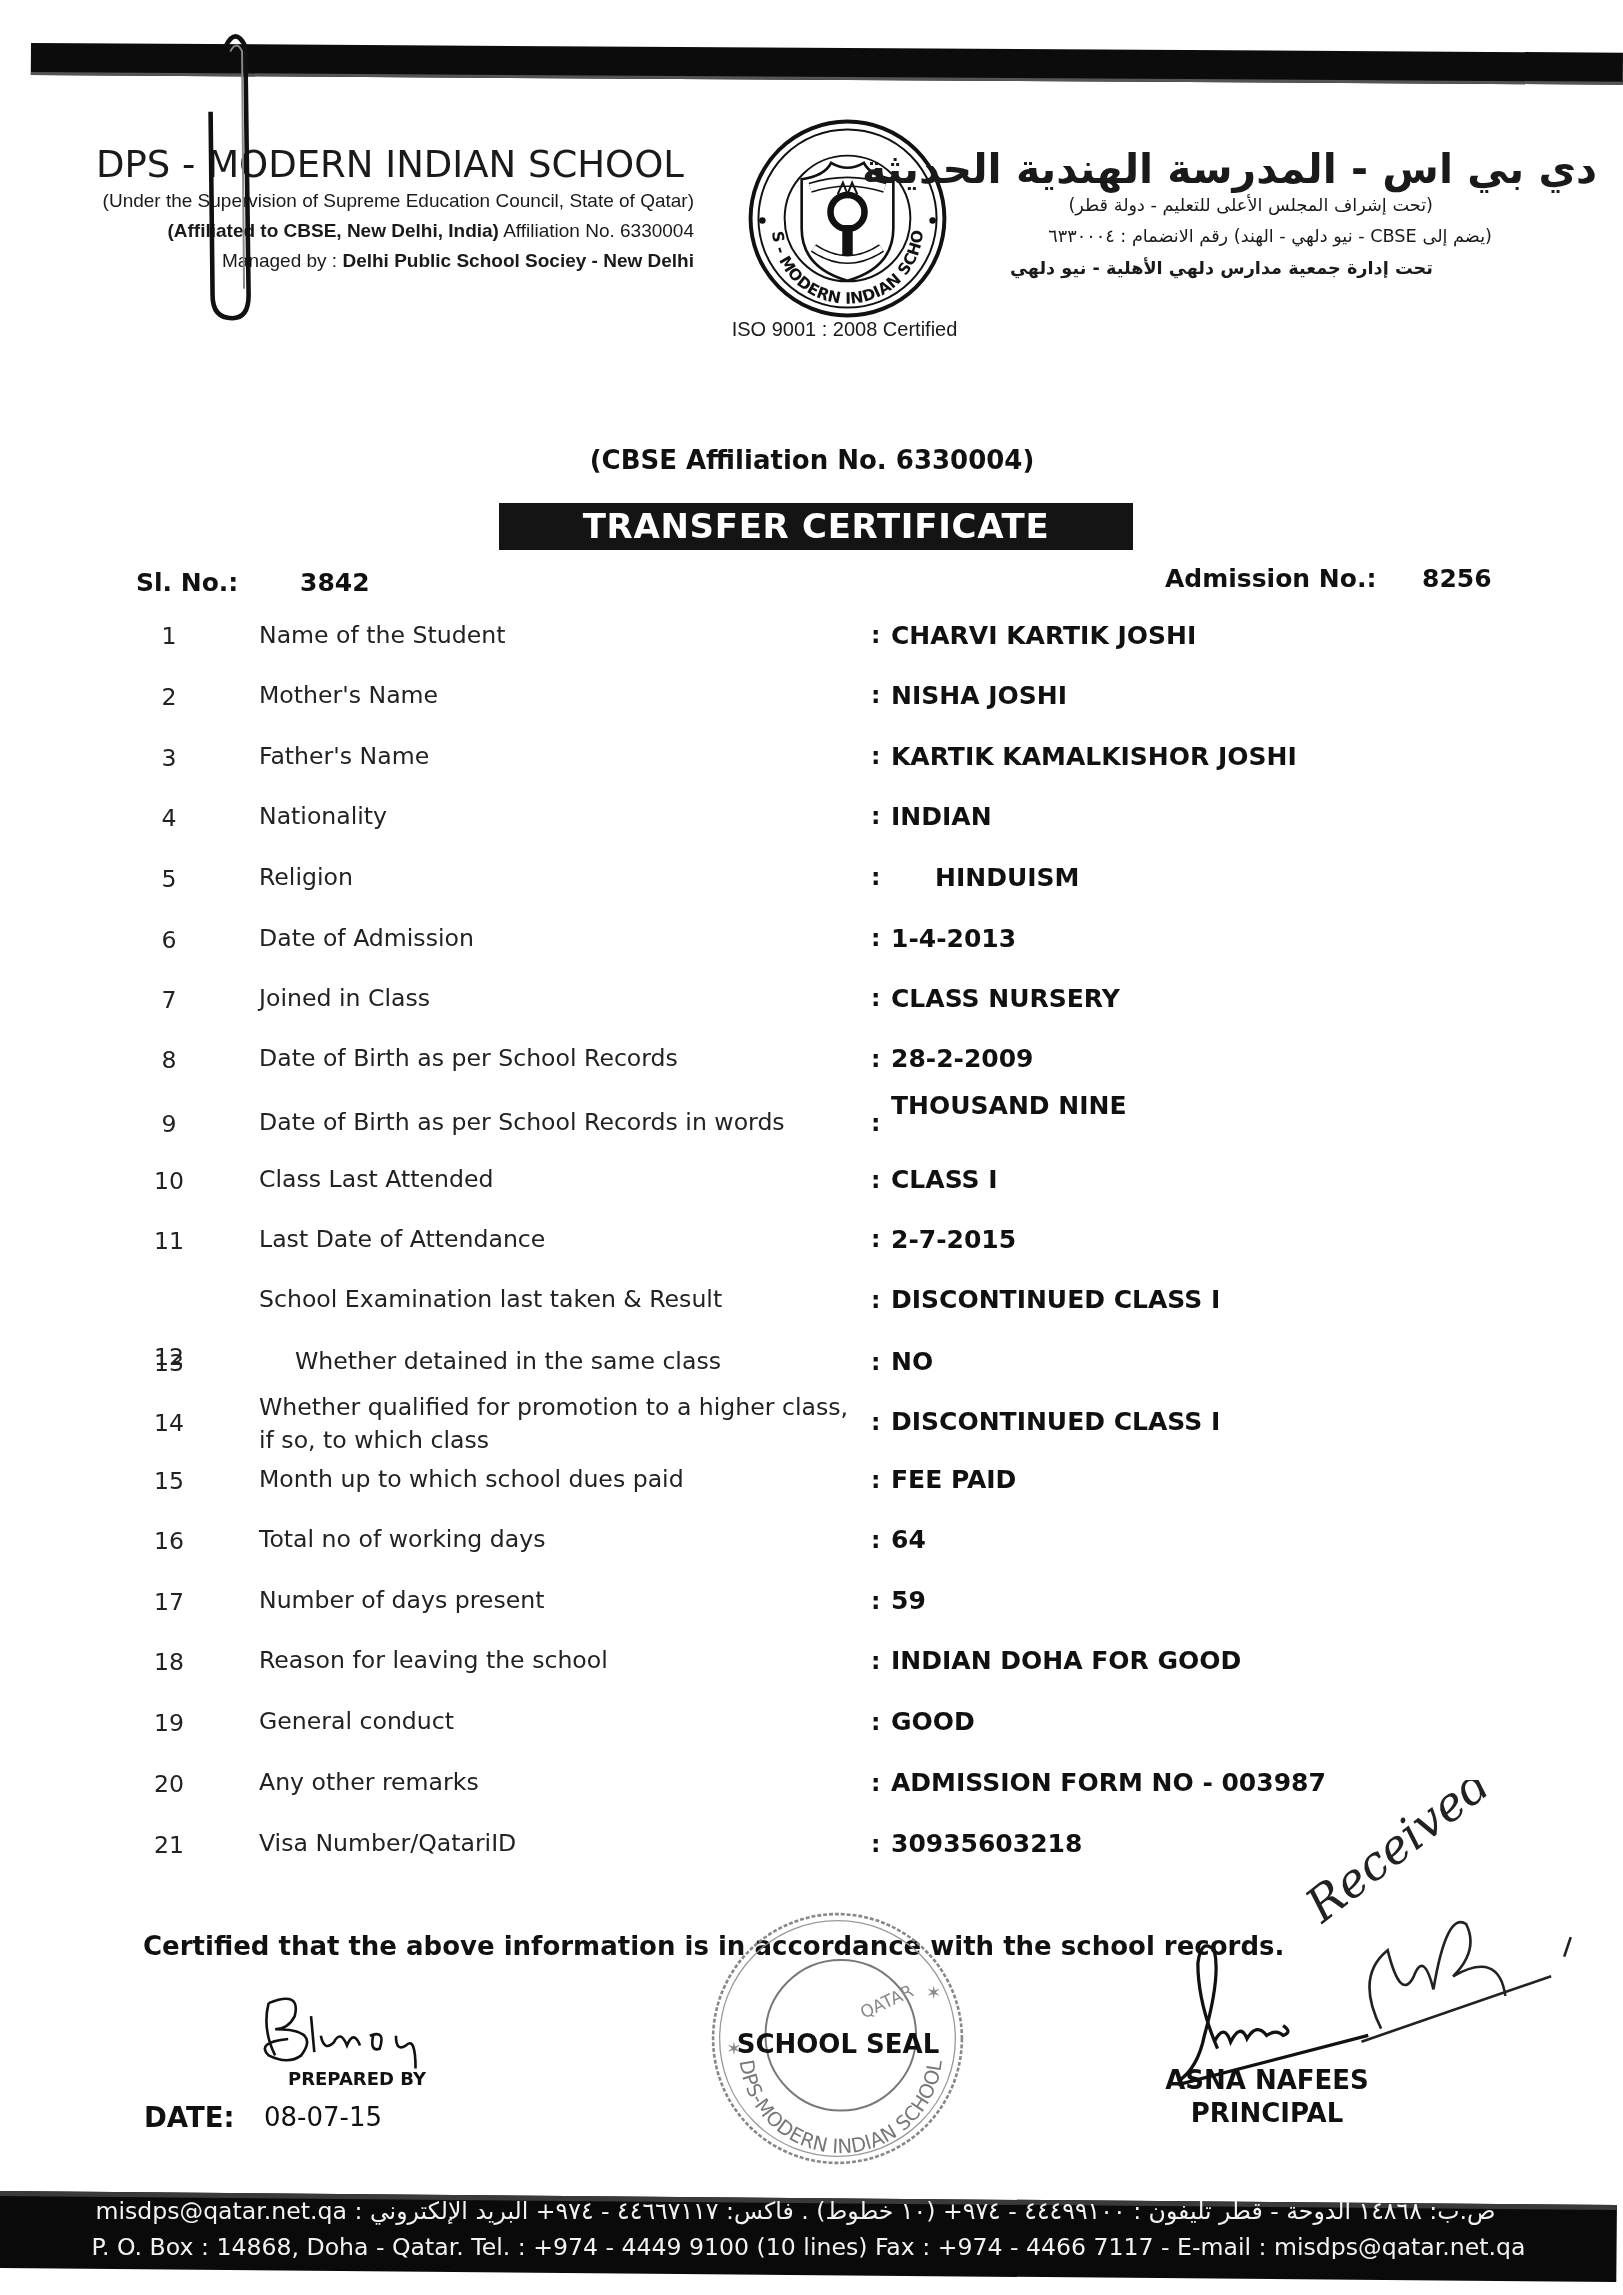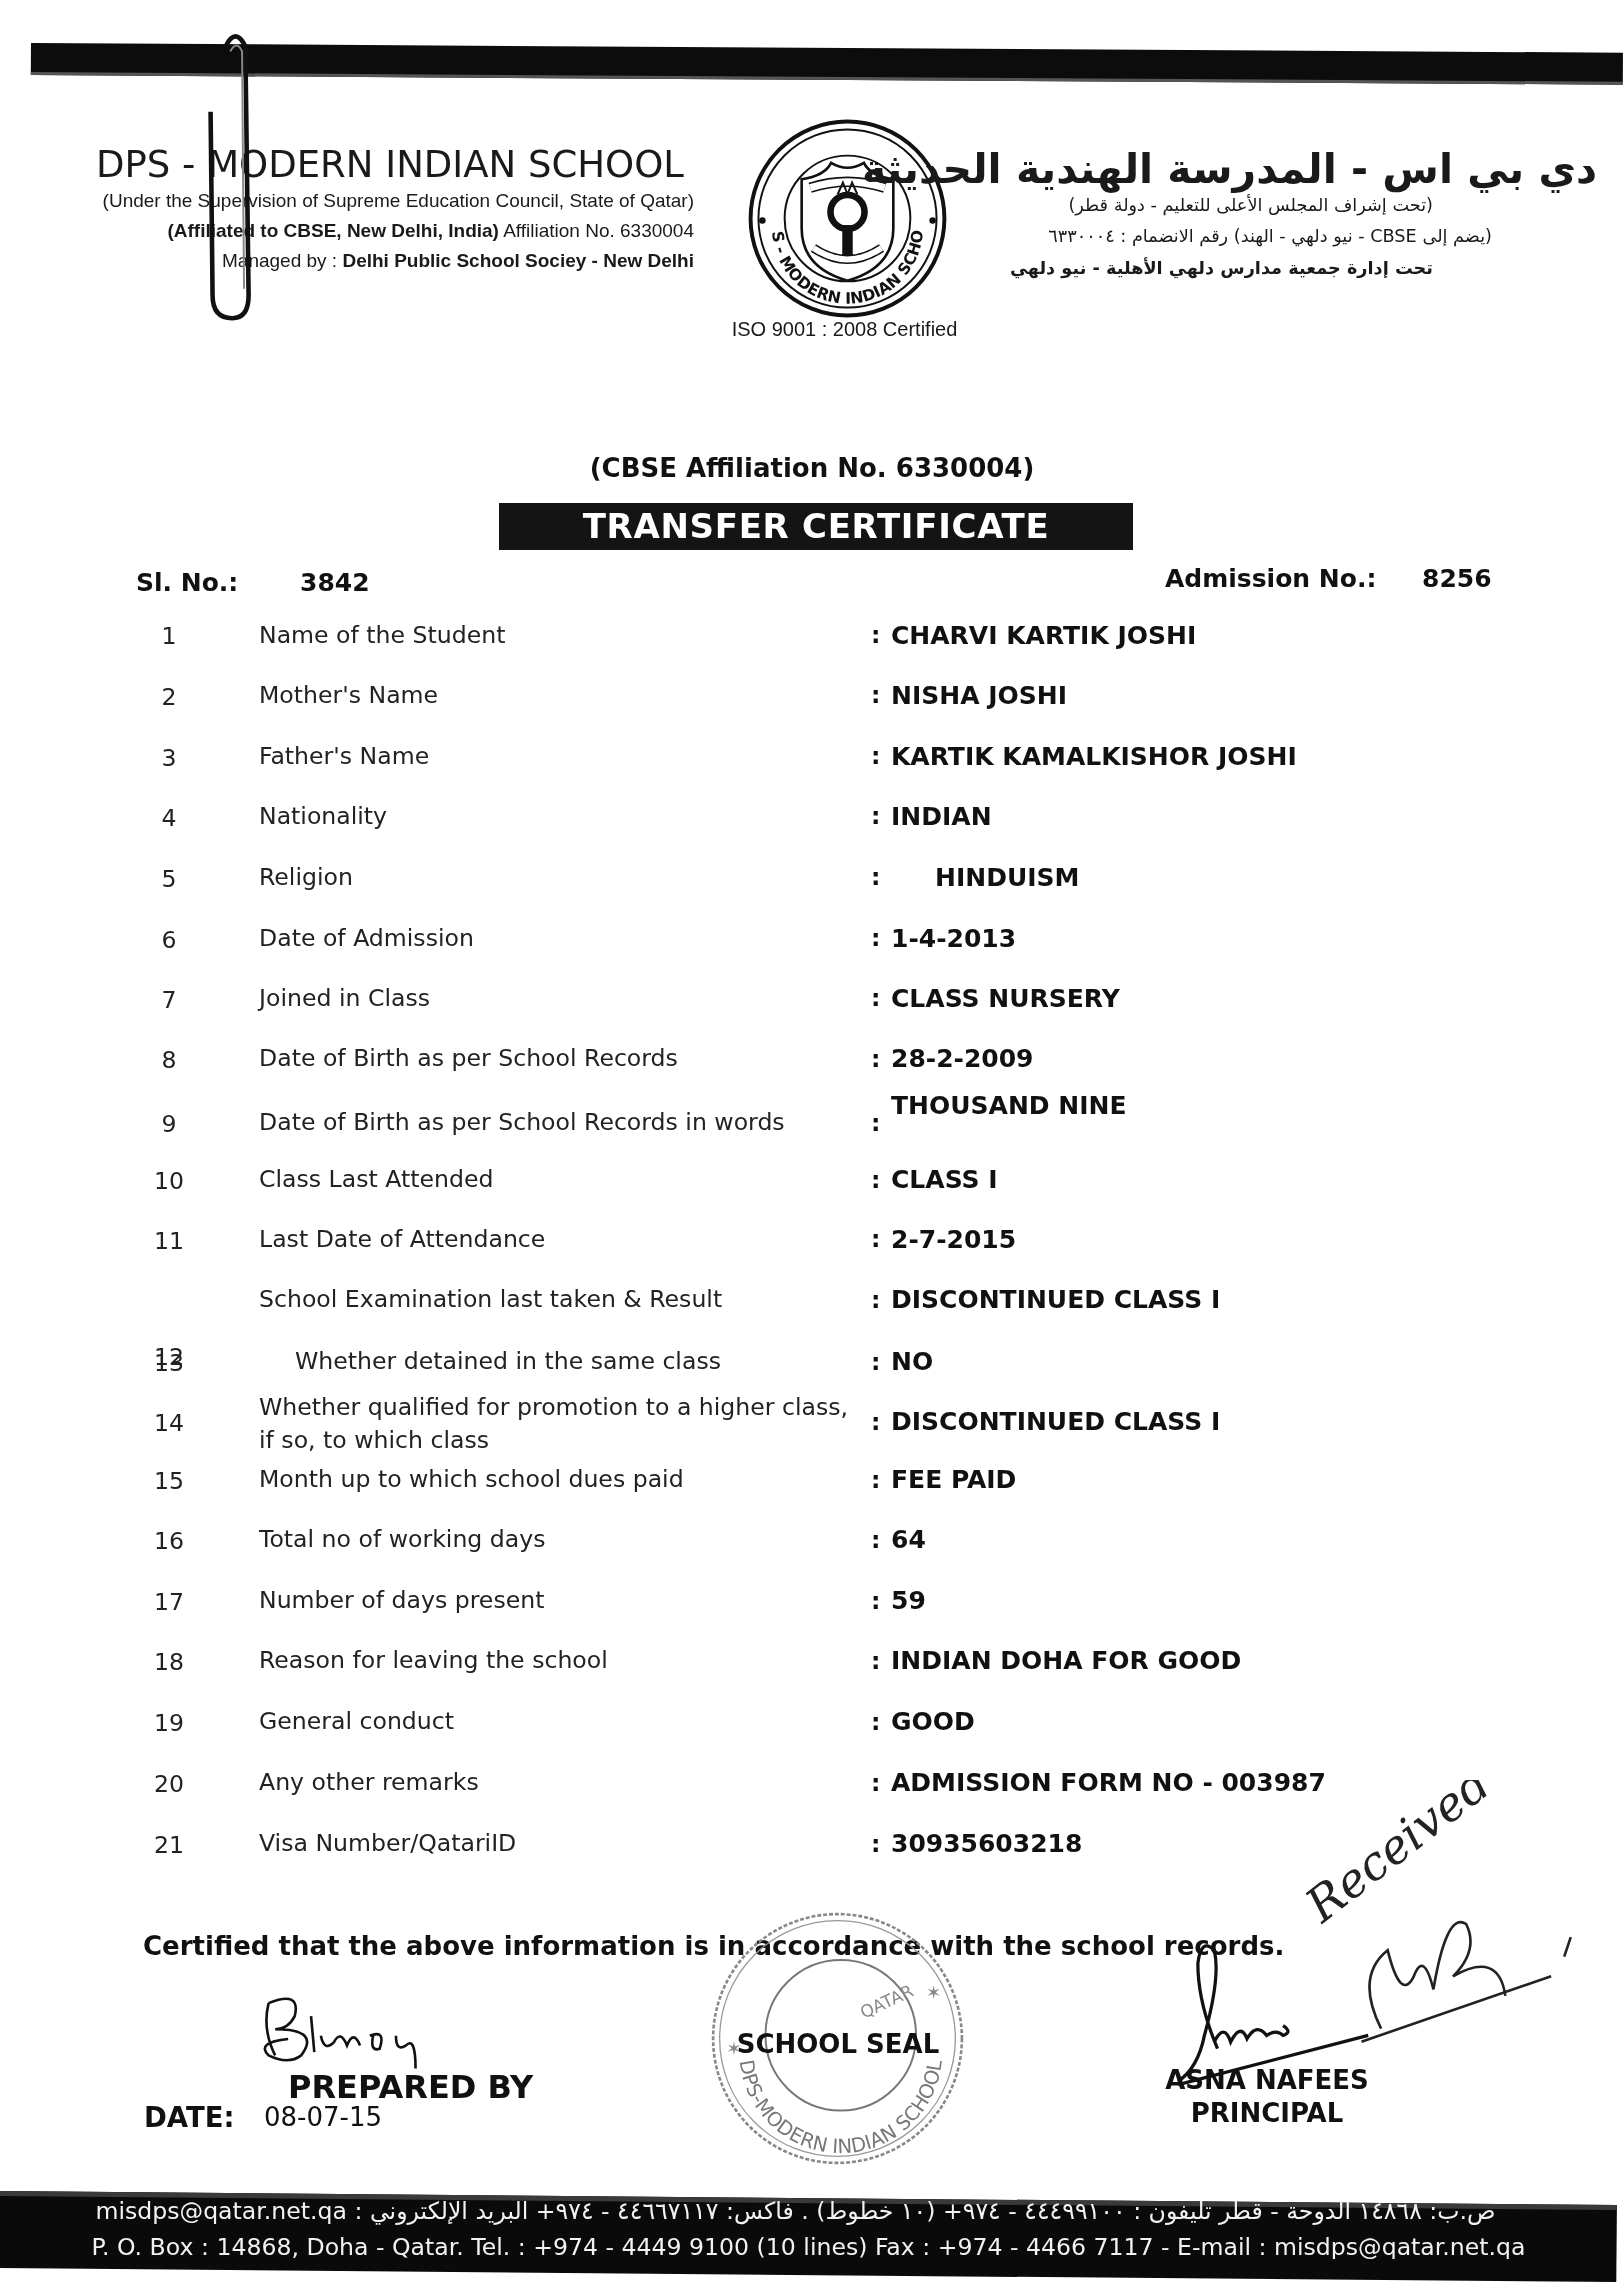--- a/index.html
+++ b/index.html
@@ -25,39 +25,39 @@
   .iso { left:681px; top:318px; width:327px; text-align:center; font-family:"Liberation Sans", sans-serif; font-size:20px; color:#1a1a1a; }
 
   
   .ar-name { left:949px; top:145px; width:648px; text-align:right; direction:rtl; font-family:"DejaVu Sans", sans-serif; font-size:41px; font-weight:bold; color:#1a1a1a; white-space:nowrap; }
   .ar-line { left:949px; width:589px; text-align:right; direction:rtl; font-family:"DejaVu Sans", sans-serif; font-size:17.7px; color:#1a1a1a; white-space:nowrap; }
   .ar1 { top:195px; width:484px; left:949px; }
   .ar2 { top:226px; width:589px; left:903px; }
   .ar3 { top:258px; width:484px; left:949px; font-weight:bold; }
 
   
-  .cbse-aff { left:0; width:1624px; top:445px; text-align:center; font-family:"DejaVu Sans", sans-serif; font-weight:bold; font-size:26px;margin-top:8px; }
+  .cbse-aff { left:0; width:1624px; top:445px; text-align:center; font-family:"DejaVu Sans", sans-serif; font-weight:bold; font-size:26px; }
   .tc-bar { left:499px; top:503px; width:634px; height:47px; background:#141414; color:#fff; text-align:center; font-family:"DejaVu Sans", sans-serif; font-weight:bold; font-size:34px; line-height:47px; letter-spacing:0.7px; }
 
   .sl-label { left:136px; top:568px; font-weight:bold; font-size:25px; font-family:"DejaVu Sans", sans-serif; }
   .sl-val { left:300px; top:568px; font-weight:bold; font-size:25px; }
   .adm-label { left:1165px; top:564px; font-weight:bold; font-size:25px; }
   .adm-val { left:1422px; top:564px; font-weight:bold; font-size:25px; }
 
   
   .rows { left:0; top:0; }
   .row-num { position:absolute; width:52px; text-align:center; font-size:23.6px; color:#222; font-family:"DejaVu Sans", sans-serif; }
   .row-label { position:absolute; font-size:23.6px; color:#222; font-family:"DejaVu Sans", sans-serif; white-space:nowrap; line-height:33px; }
   .row-colon { position:absolute; font-size:23.6px; font-weight:bold; }
   .row-val { position:absolute; font-size:25px; font-weight:bold; color:#111; white-space:nowrap; line-height:34px; font-family:"DejaVu Sans", sans-serif; }
 
   .certified { left:143px; top:1931px; font-weight:bold; font-size:26px; white-space:nowrap; }
 
   .sign-prep { left:249px; top:1990px; width:209px; height:85px; }
-  .prepared-by { left:288px; top:2068px; font-weight:bold; font-size:32px; }
+  .prepared-by { left:288px; top:2068px; font-weight:bold; font-size:18px; }
   .date-label { left:144px; top:2101px; font-weight:bold; font-size:27.5px; }
   .date-val { left:264px; top:2102px; font-size:26px; }
 
   .seal { left:700px; top:1901px; width:275px; height:275px; }
   .seal-label { left:707px; top:2029px; width:262px; text-align:center; font-weight:bold; font-size:26px; }
 
   .sign-principal { left:1152px; top:1937px; width:249px; height:151px; }
   .principal-name { left:1159px; top:2065px; width:216px; text-align:center; font-weight:bold; font-size:26px; }
   .principal-title { left:1159px; top:2098px; width:216px; text-align:center; font-weight:bold; font-size:26px; }
 

